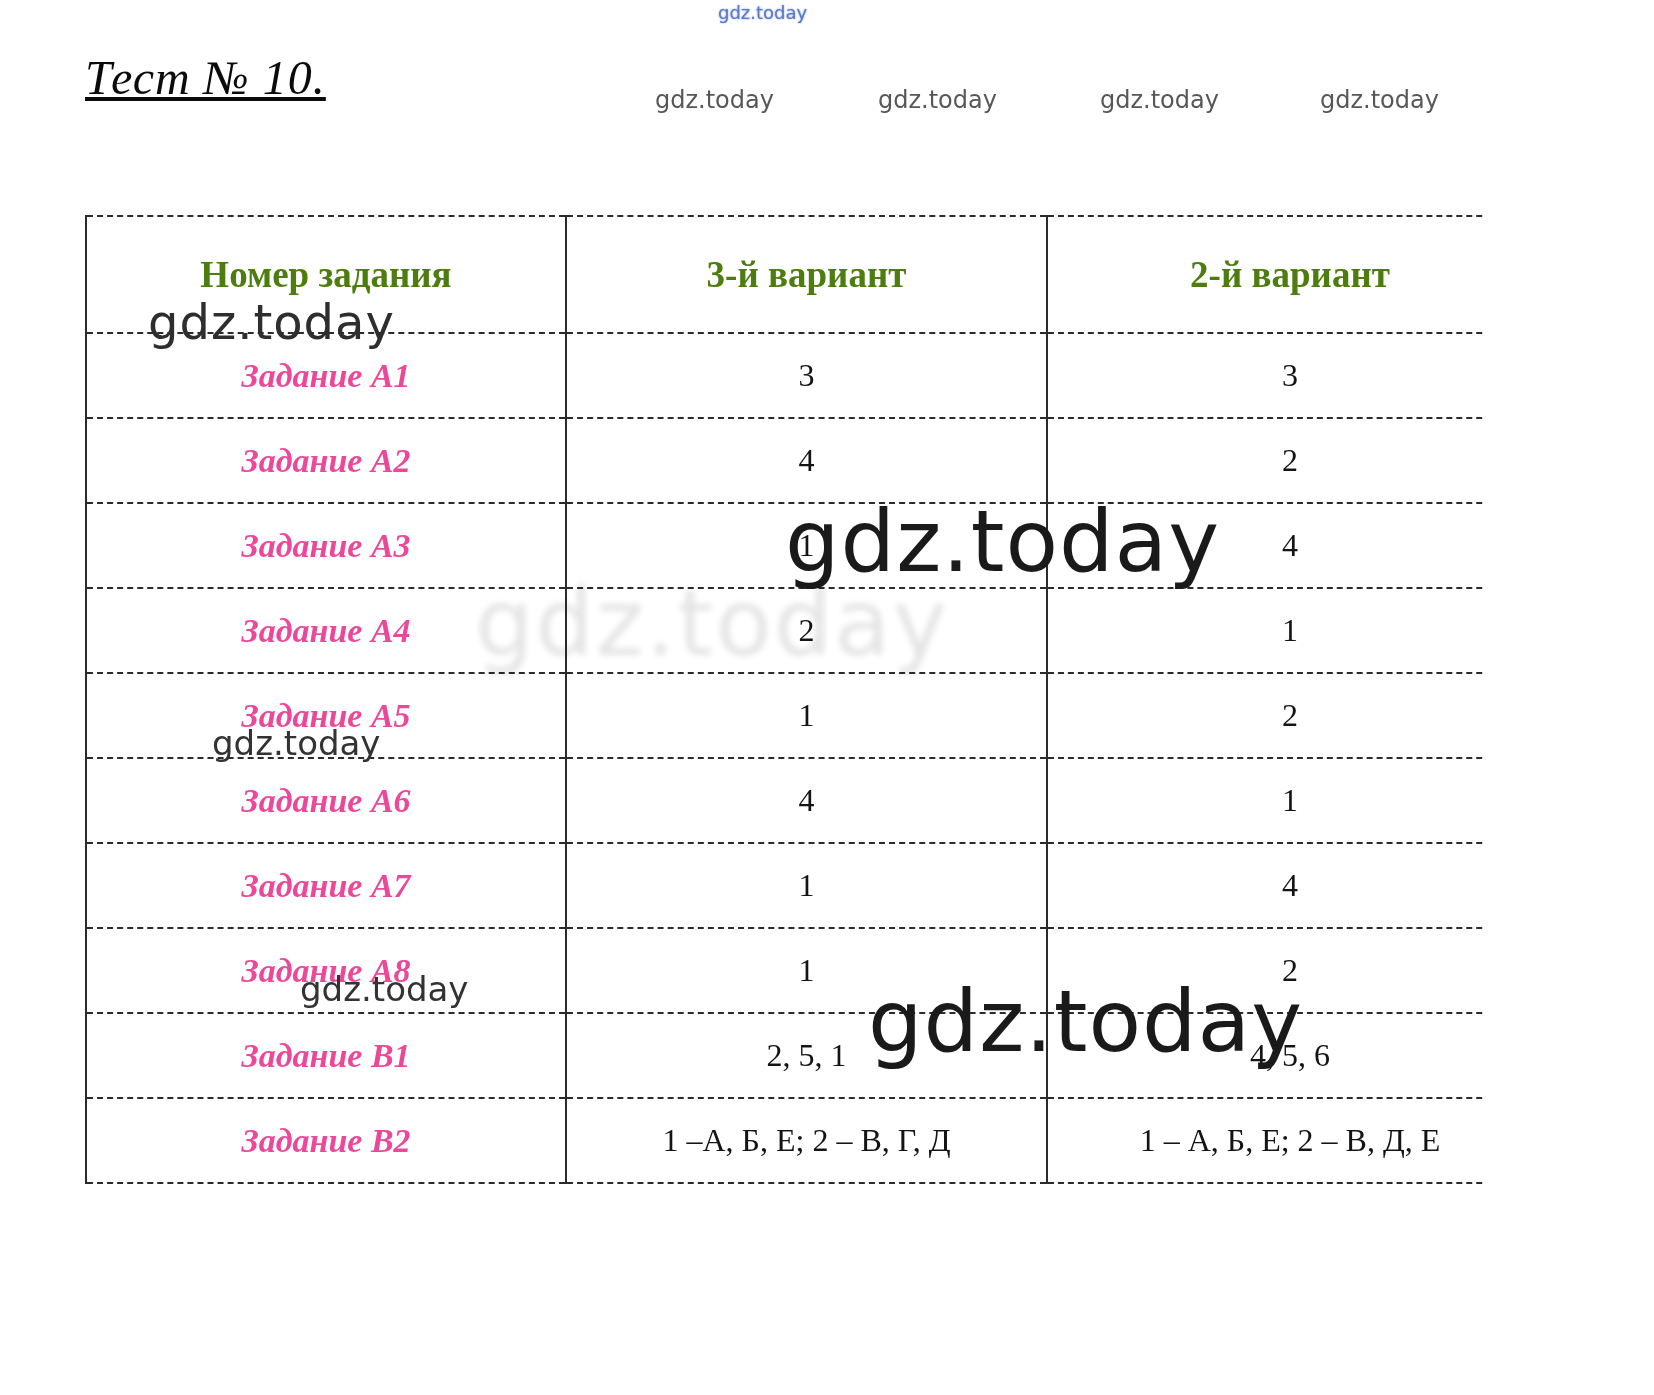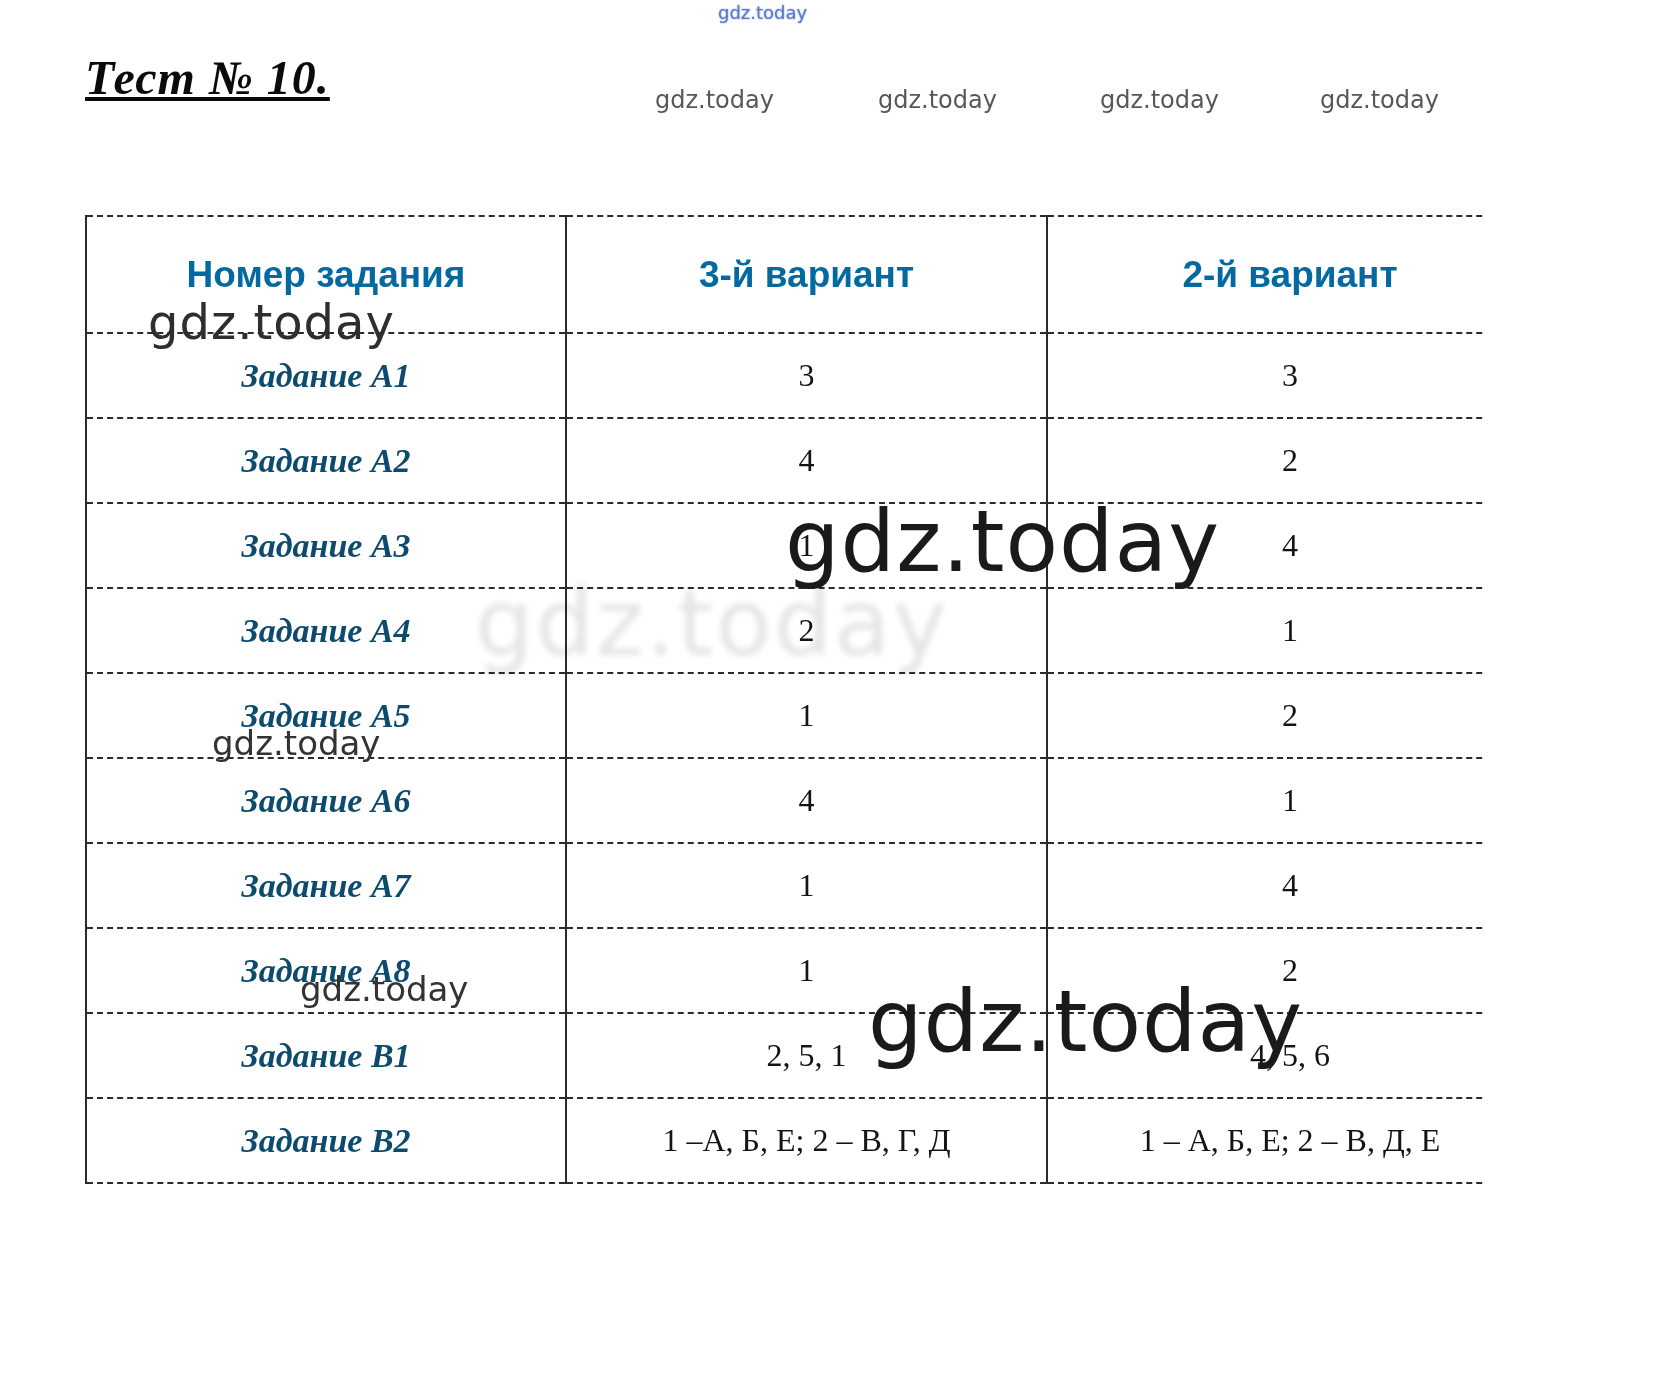--- a/index.html
+++ b/index.html
@@ -6,21 +6,21 @@
   .page{
     position:relative;
     width:1486px;height:1395px;
     background:#ffffff;
     overflow:hidden;
     font-family:"Liberation Serif",serif;
     color:#111;
   }
   .title{
     position:absolute;left:85px;top:50px;margin:0;
-    font-style:italic;font-weight:bold;font-size:48px;
+    font-style:italic;font-weight:normal;font-size:48px;
     text-decoration:underline;
     letter-spacing:1px;
     color:#0b0b0b;
     font-family:"Liberation Serif",serif;
   }
   table.answers{
     position:absolute;left:85px;top:215px;
     width:1447px;
     border-collapse:collapse;
     table-layout:fixed;
@@ -33,33 +33,33 @@
     border-bottom:2px dashed #2b2b2b;
     text-align:center;
     vertical-align:middle;
     padding:0 8px;
     overflow:hidden;
   }
   table.answers th{
     height:115px;
     font-size:37px;
     font-weight:bold;
-    font-family:Liberation Sans, sans-serif;
-    color:#0369a1;
+    font-family:Liberation Serif, serif;
+    color:#4d7c0f;
   }
   table.answers td{
     height:83px;
     font-size:32px;
     color:#141414;
   }
   table.answers td.label{
     font-weight:bold;
     font-style:italic;
     font-size:34px;
-    color:#0c4a6e;
+    color:#ec4899;
   }
   
   .wm{
     position:absolute;
     font-family:"DejaVu Sans",sans-serif;
     pointer-events:none;
     white-space:nowrap;
     line-height:1;
   }
   .wm-top{

